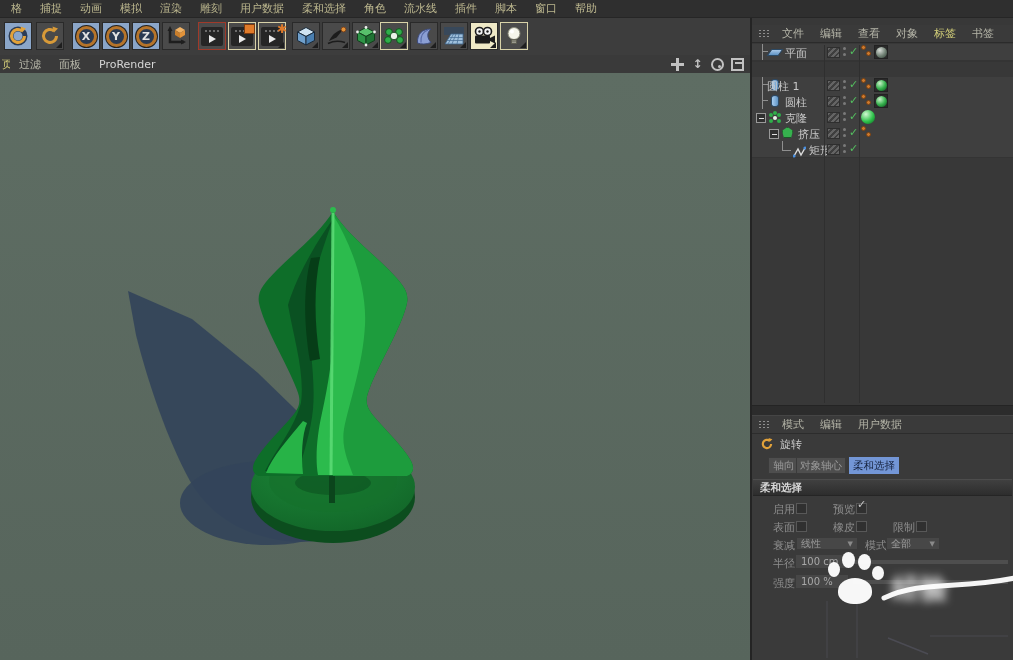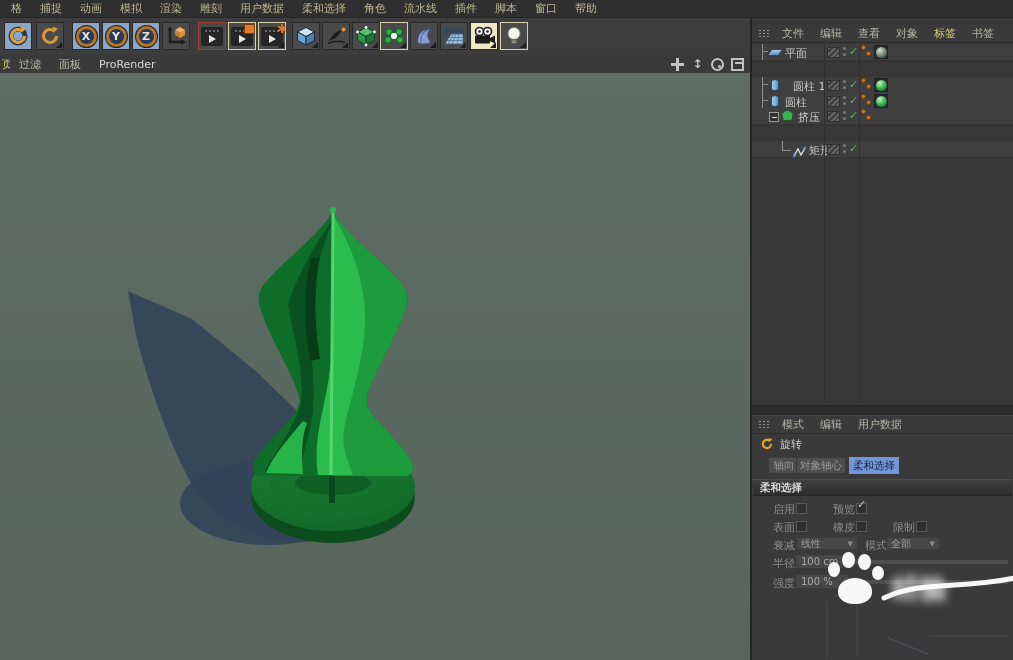--- a/index.html
+++ b/index.html
@@ -371,21 +371,21 @@
           <i></i>
         </span>
       <span class="matball gray" style="left:122px">
           <i></i>
         </span>
     </div>
     <div class="orow" style="top:59px">
       <span class="trunk"></span>
         <span class="tick"></span>
       <span class="oicon cyl-icon" style="left:19px"></span>
-      <span class="oname" style="left:41px">圆柱 1</span>
+      <span class="oname" style="left:15px">圆柱 1</span>
       <span class="layerbox"></span>
       <span class="vdots">
           <i></i>
           <i></i>
         </span>
       <span class="ocheck">✓</span>
       <span class="tagdots" style="left:109px">
           <i></i>
           <i></i>
         </span>
@@ -419,21 +419,21 @@
       <span class="layerbox"></span>
       <span class="vdots">
           <i></i>
           <i></i>
         </span>
       <span class="ocheck">✓</span>
       <span class="matball noframe" style="left:109px">
           <i></i>
         </span>
     </div>
-    <div class="orow" style="top:90px">
+    <div class="orow" style="top:107px">
       <span class="expbox" style="left:17px"></span>
       <span class="oicon extrude-icon" style="left:30px"></span>
       <span class="oname" style="left:46px">挤压</span>
       <span class="layerbox"></span>
       <span class="vdots">
           <i></i>
           <i></i>
         </span>
       <span class="ocheck">✓</span>
       <span class="tagdots" style="left:109px">

